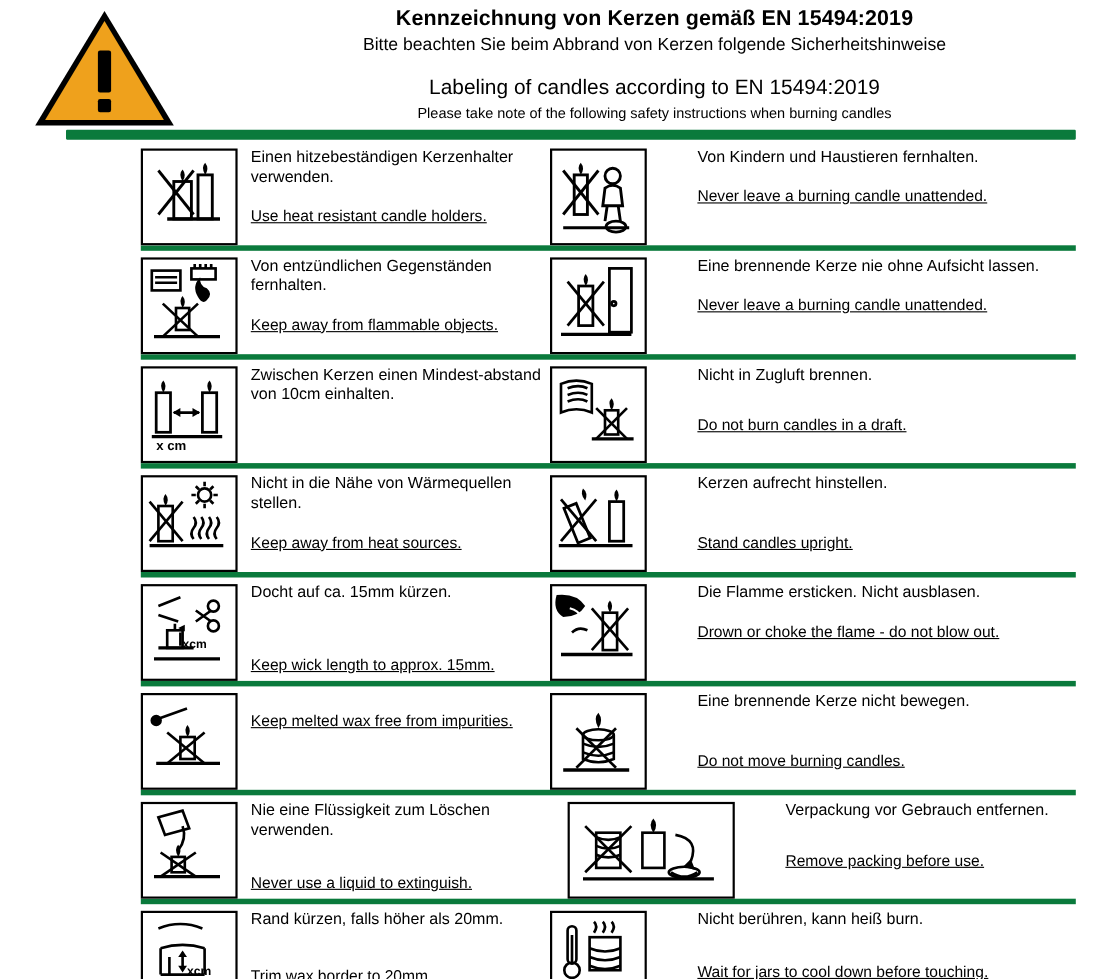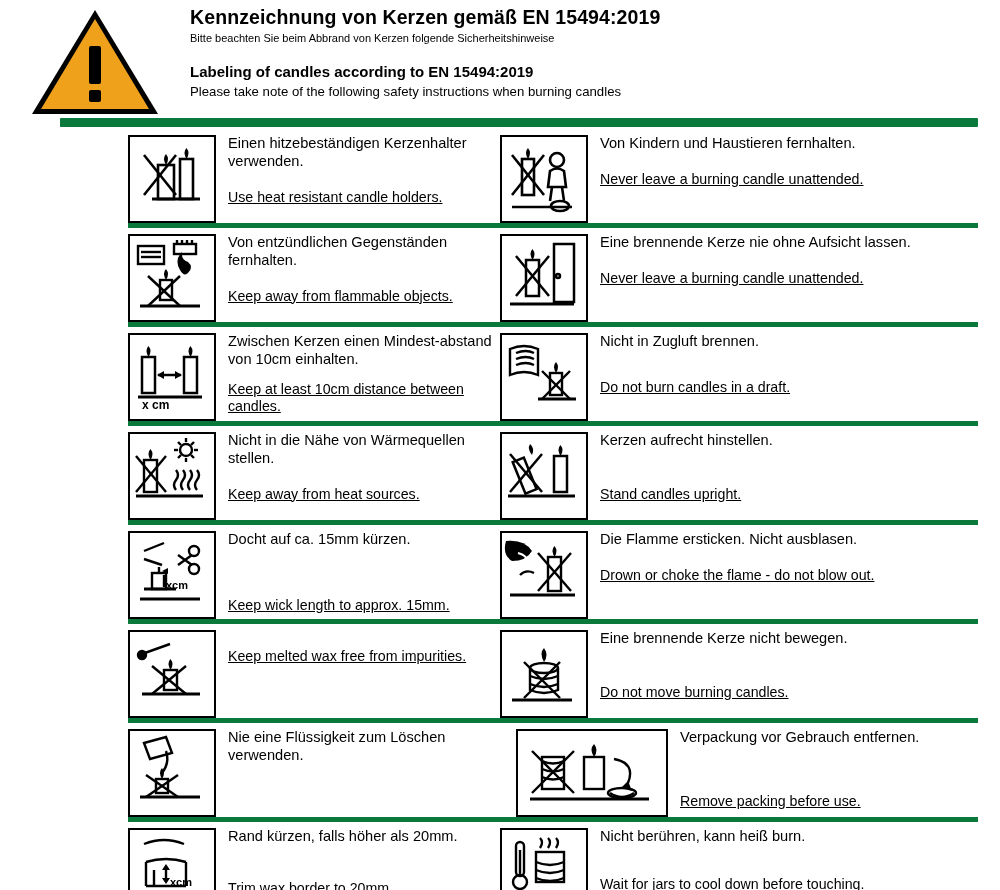--- a/index.html
+++ b/index.html
@@ -34,36 +34,37 @@
     min-width: 190px;
     display: flex;
     justify-content: center;
     align-items: flex-start;
     padding-top: 2px;
   }
   .warn-svg { display:block; }
 
   .header-text {
     flex: 1;
+    text-align: center;
     padding-top: 2px;
   }
   .h-de-title {
     font-size: 19.5px;
     font-weight: bold;
     letter-spacing: 0.1px;
     line-height: 1.15;
   }
   .h-de-sub {
-    font-size: 11px;
+    font-size: 16px;
     line-height: 1.3;
     margin-top: 3px;
   }
   .h-en-title {
-    font-size: 15px;
-    font-weight: bold;
+    font-size: 19px;
+    font-weight: normal;
     margin-top: 17px;
     line-height: 1.15;
   }
   .h-en-sub {
     font-size: 13.2px;
     line-height: 1.3;
     margin-top: 3px;
   }
 
   
@@ -95,20 +96,21 @@
     align-items: flex-start;
     box-sizing: border-box;
   }
   .cell-left {
     width: 500px;
     padding-left: 128px;
   }
   .cell-right {
     width: 500px;
     padding-left: 0px;
+    gap: 34px;
   }
   .icon-box {
     width: 84px;
     min-width: 84px;
     height: 84px;
     border: 2.5px solid #000;
     margin-top: 6px;
     background: #fff;
     position: relative;
   }
@@ -265,21 +267,20 @@
             </g>
             <path d="M18.5 22 q-4 -7 0 -11 q4 5 0 11z" fill="#000"></path>
             <path d="M60.5 22 q-4 -7 0 -11 q4 5 0 11z" fill="#000"></path>
             <path d="M27 40 l7 -4 v8z" fill="#000"></path>
             <path d="M52 40 l-7 -4 v8z" fill="#000"></path>
             <text x="12" y="74" font-family="Liberation Sans, sans-serif" font-size="12" font-weight="bold">x cm</text>
           </svg>
         </div>
         <div class="txt">
           <div class="txt-de">Zwischen Kerzen einen Mindest-abstand von 10cm einhalten.</div>
-          <div class="txt-en tight">Keep at least 10cm distance between candles.</div>
         </div>
       </div>
       <div class="cell cell-right">
         <div class="icon-box">
           <svg width="79" height="79" viewBox="0 0 79 79">
             <g fill="none" stroke="#000" stroke-width="2.4">
               <path d="M8 14 q14 -6 28 0 v26 q-14 -6 -28 0z"></path>
               <path d="M14 18 q10 -4 18 0 M14 24 q10 -4 18 0 M14 30 q10 -4 18 0"></path>
               <rect x="48" y="38" width="12" height="22"></rect>
               <line x1="40" y1="36" x2="68" y2="64"></line>
@@ -451,20 +452,21 @@
               <rect x="26" y="48" width="12" height="14"></rect>
               <line x1="16" y1="44" x2="48" y2="66"></line>
               <line x1="48" y1="44" x2="16" y2="66"></line>
               <line x1="10" y1="66" x2="70" y2="66" stroke-width="3"></line>
             </g>
             <path d="M32 48 q-4 -7 0 -11 q4 5 0 11z" fill="#000"></path>
           </svg>
         </div>
         <div class="txt">
           <div class="txt-de">Nie eine Flüssigkeit zum Löschen verwenden.</div>
+          <div class="txt-en" style="margin-top:30px">Never use a liquid to extinguish.</div>
         </div>
       </div>
       <div class="cell cell-right" style="padding-left:16px">
         <div class="icon-box" style="width:148px;min-width:148px">
           <svg width="143" height="79" viewBox="0 0 143 79">
             <g fill="none" stroke="#000" stroke-width="2.4">
               <rect x="24" y="26" width="22" height="32"></rect>
               <path d="M24 30 q11 5 22 0 M24 38 q11 5 22 0 M24 46 q11 5 22 0"></path>
               <line x1="14" y1="20" x2="56" y2="62"></line>
               <line x1="56" y1="20" x2="14" y2="62"></line>
@@ -473,21 +475,21 @@
               <ellipse cx="104" cy="62" rx="14" ry="5"></ellipse>
               <path d="M92 62 q12 8 24 0"></path>
               <line x1="12" y1="68" x2="131" y2="68" stroke-width="3"></line>
             </g>
             <path d="M76 26 q-5 -8 0 -13 q5 6 0 13z" fill="#000"></path>
             <path d="M110 50 l4 10 l-11 -3z" fill="#000"></path>
           </svg>
         </div>
         <div class="txt">
           <div class="txt-de">Verpackung vor Gebrauch entfernen.</div>
-          <div class="txt-en" style="margin-top:46px">Remove packing before use.</div>
+          <div class="txt-en" style="margin-top:28px">Remove packing before use.</div>
         </div>
       </div>
     </div>
     <div class="rule-row"></div>
 
     <div class="row">
       <div class="cell cell-left">
         <div class="icon-box">
           <svg width="79" height="79" viewBox="0 0 79 79">
             <g fill="none" stroke="#000" stroke-width="2.4">

